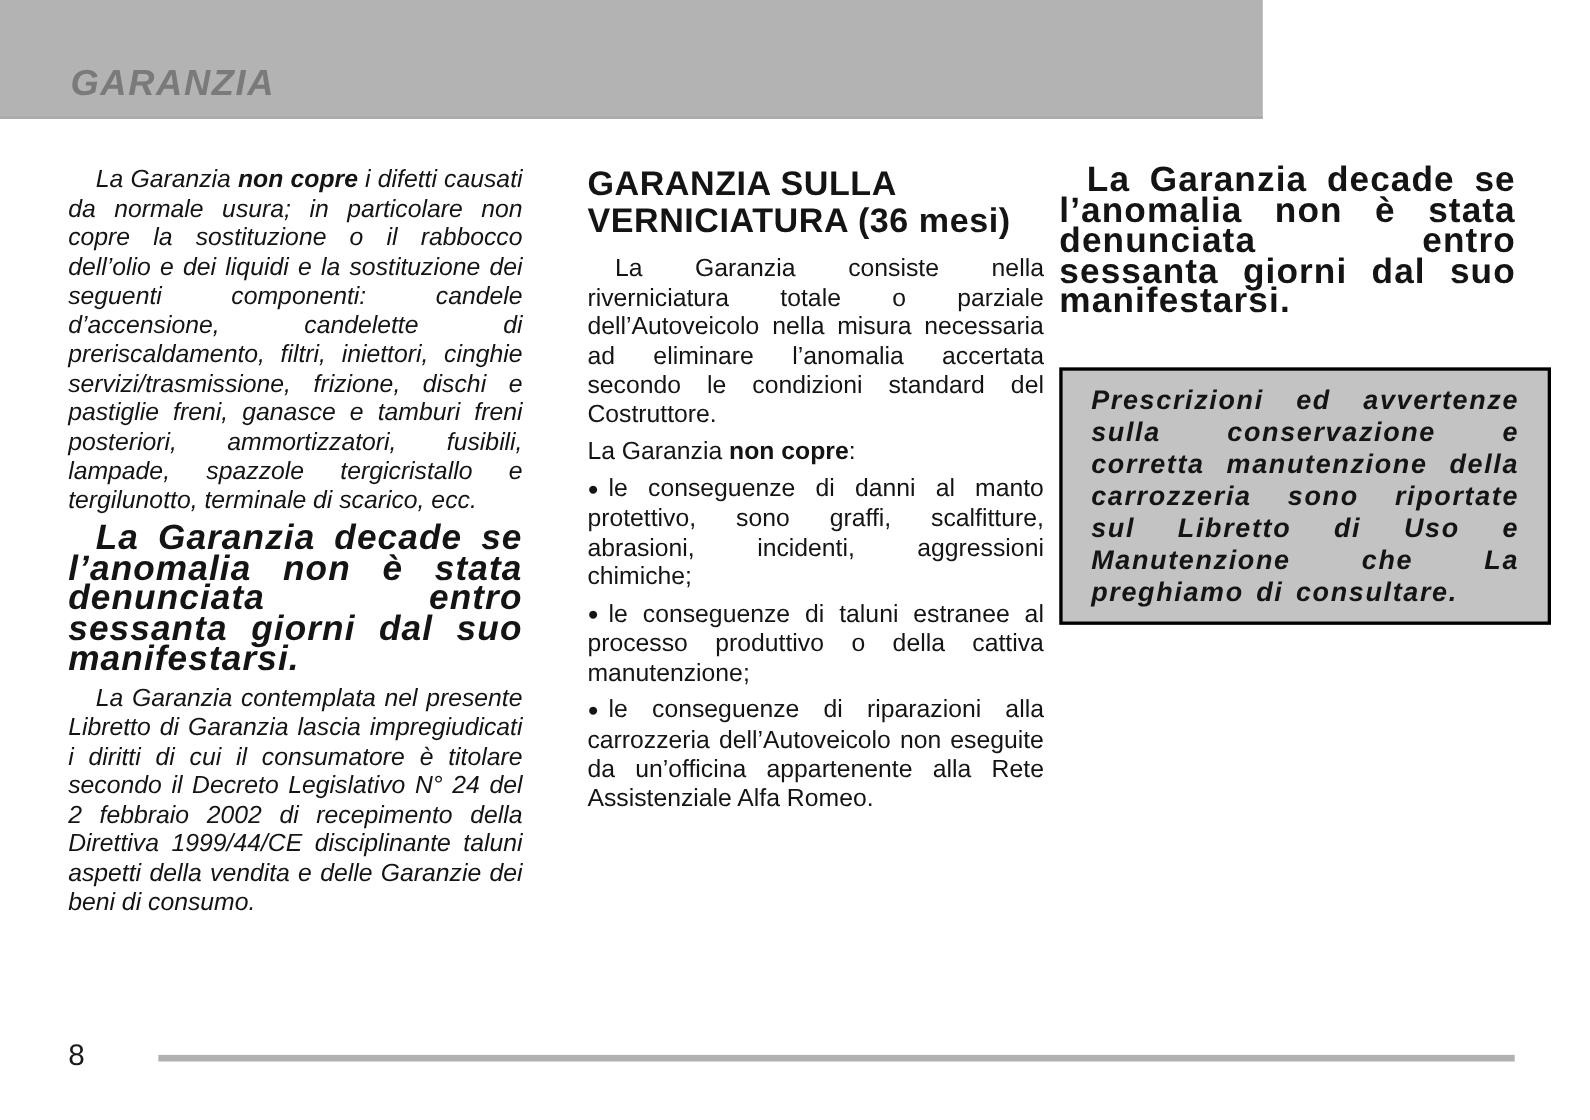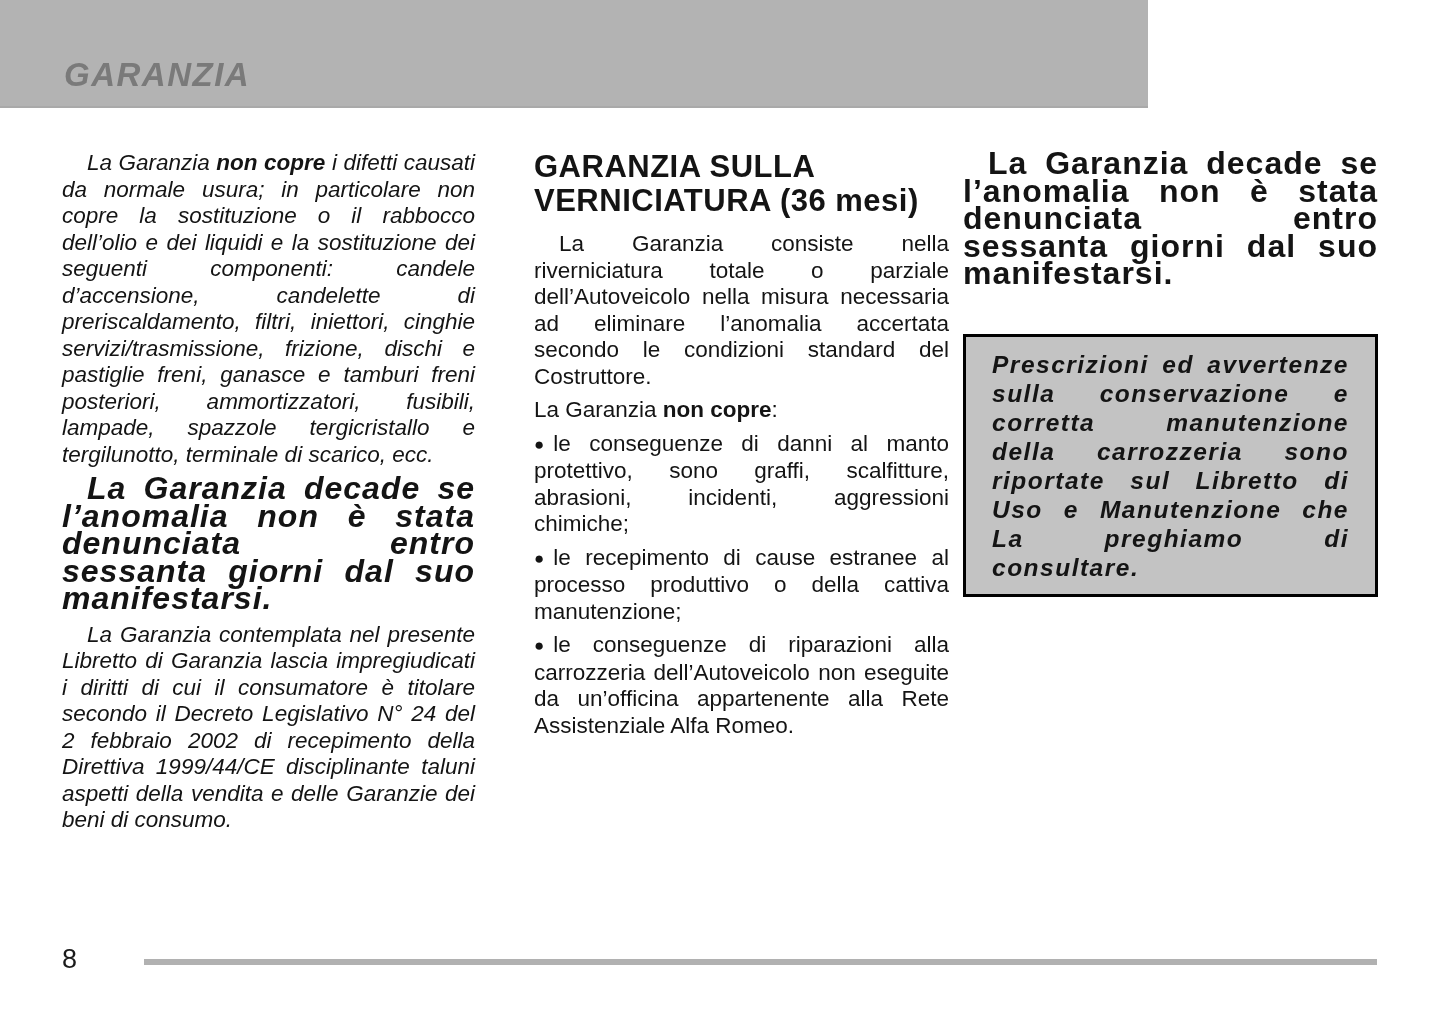--- a/index.html
+++ b/index.html
@@ -62,21 +62,21 @@
     display: inline-block;
     font-size: 17px;
     vertical-align: 1px;
     margin-right: 9px;
   }
 
   
   .notice-box {
     box-sizing: border-box;
     margin-top: 46px;
-    width: 415px;
+    width: 447px;
     background: #c3c3c3;
     border: 3px solid #000000;
     padding: 13px 26px 12px 26px;
   }
   .notice-box p {
     margin: 0;
     font-size: 24.5px; line-height: 29px;
     font-weight: bold; font-style: italic;
     letter-spacing: 1.5px; word-spacing: 3px;
     text-align: justify;
@@ -105,21 +105,21 @@
   <p class="bold-para">La Garanzia decade se l’anomalia non è stata denunciata entro sessanta giorni dal suo manifestarsi.</p>
   <p class="body">La Garanzia contemplata nel presente Libretto di Garanzia lascia impregiudicati i diritti di cui il consumatore è titolare secondo il Decreto Legislativo N° 24 del 2 febbraio 2002 di recepimento della Direttiva 1999/44/CE disciplinante taluni aspetti della vendita e delle Garanzie dei beni di consumo.</p>
 </div>
 
 <div class="col col-mid">
   <div class="heading">GARANZIA SULLA VERNICIATURA (36 mesi)</div>
   <p class="body">La Garanzia consiste nella riverniciatura totale o parziale dell’Autoveicolo nella misura necessaria ad eliminare l’anomalia accertata secondo le condizioni standard del Costruttore.</p>
   <p class="body no-indent"><span>La Garanzia </span><b>non copre</b><span>:</span></p>
 
   <p class="body bullet"><span class="bullet-dot">●</span><span>le conseguenze di danni al manto protettivo, sono graffi, scalfitture, abrasioni, incidenti, aggressioni chimiche;</span></p>
-  <p class="body bullet"><span class="bullet-dot">●</span><span>le recepimento di cause estranee al processo produttivo o della cattiva manutenzione;</span></p>
+  <p class="body bullet"><span class="bullet-dot">●</span><span>le conseguenze di taluni estranee al processo produttivo o della cattiva manutenzione;</span></p>
   <p class="body bullet"><span class="bullet-dot">●</span><span>le conseguenze di riparazioni alla carrozzeria dell’Autoveicolo non eseguite da un’officina appartenente alla Rete Assistenziale Alfa Romeo.</span></p>
 </div>
 
 <div class="col col-right">
   <p class="bold-para" style="margin-top:0;">La Garanzia decade se l’anomalia non è stata denunciata entro sessanta giorni dal suo manifestarsi.</p>
   <div class="notice-box">
     <p>Prescrizioni ed avvertenze sulla conservazione e corretta manutenzione della carrozzeria sono riportate sul Libretto di Uso e Manutenzione che La preghiamo di consultare.</p>
   </div>
 </div>
 

